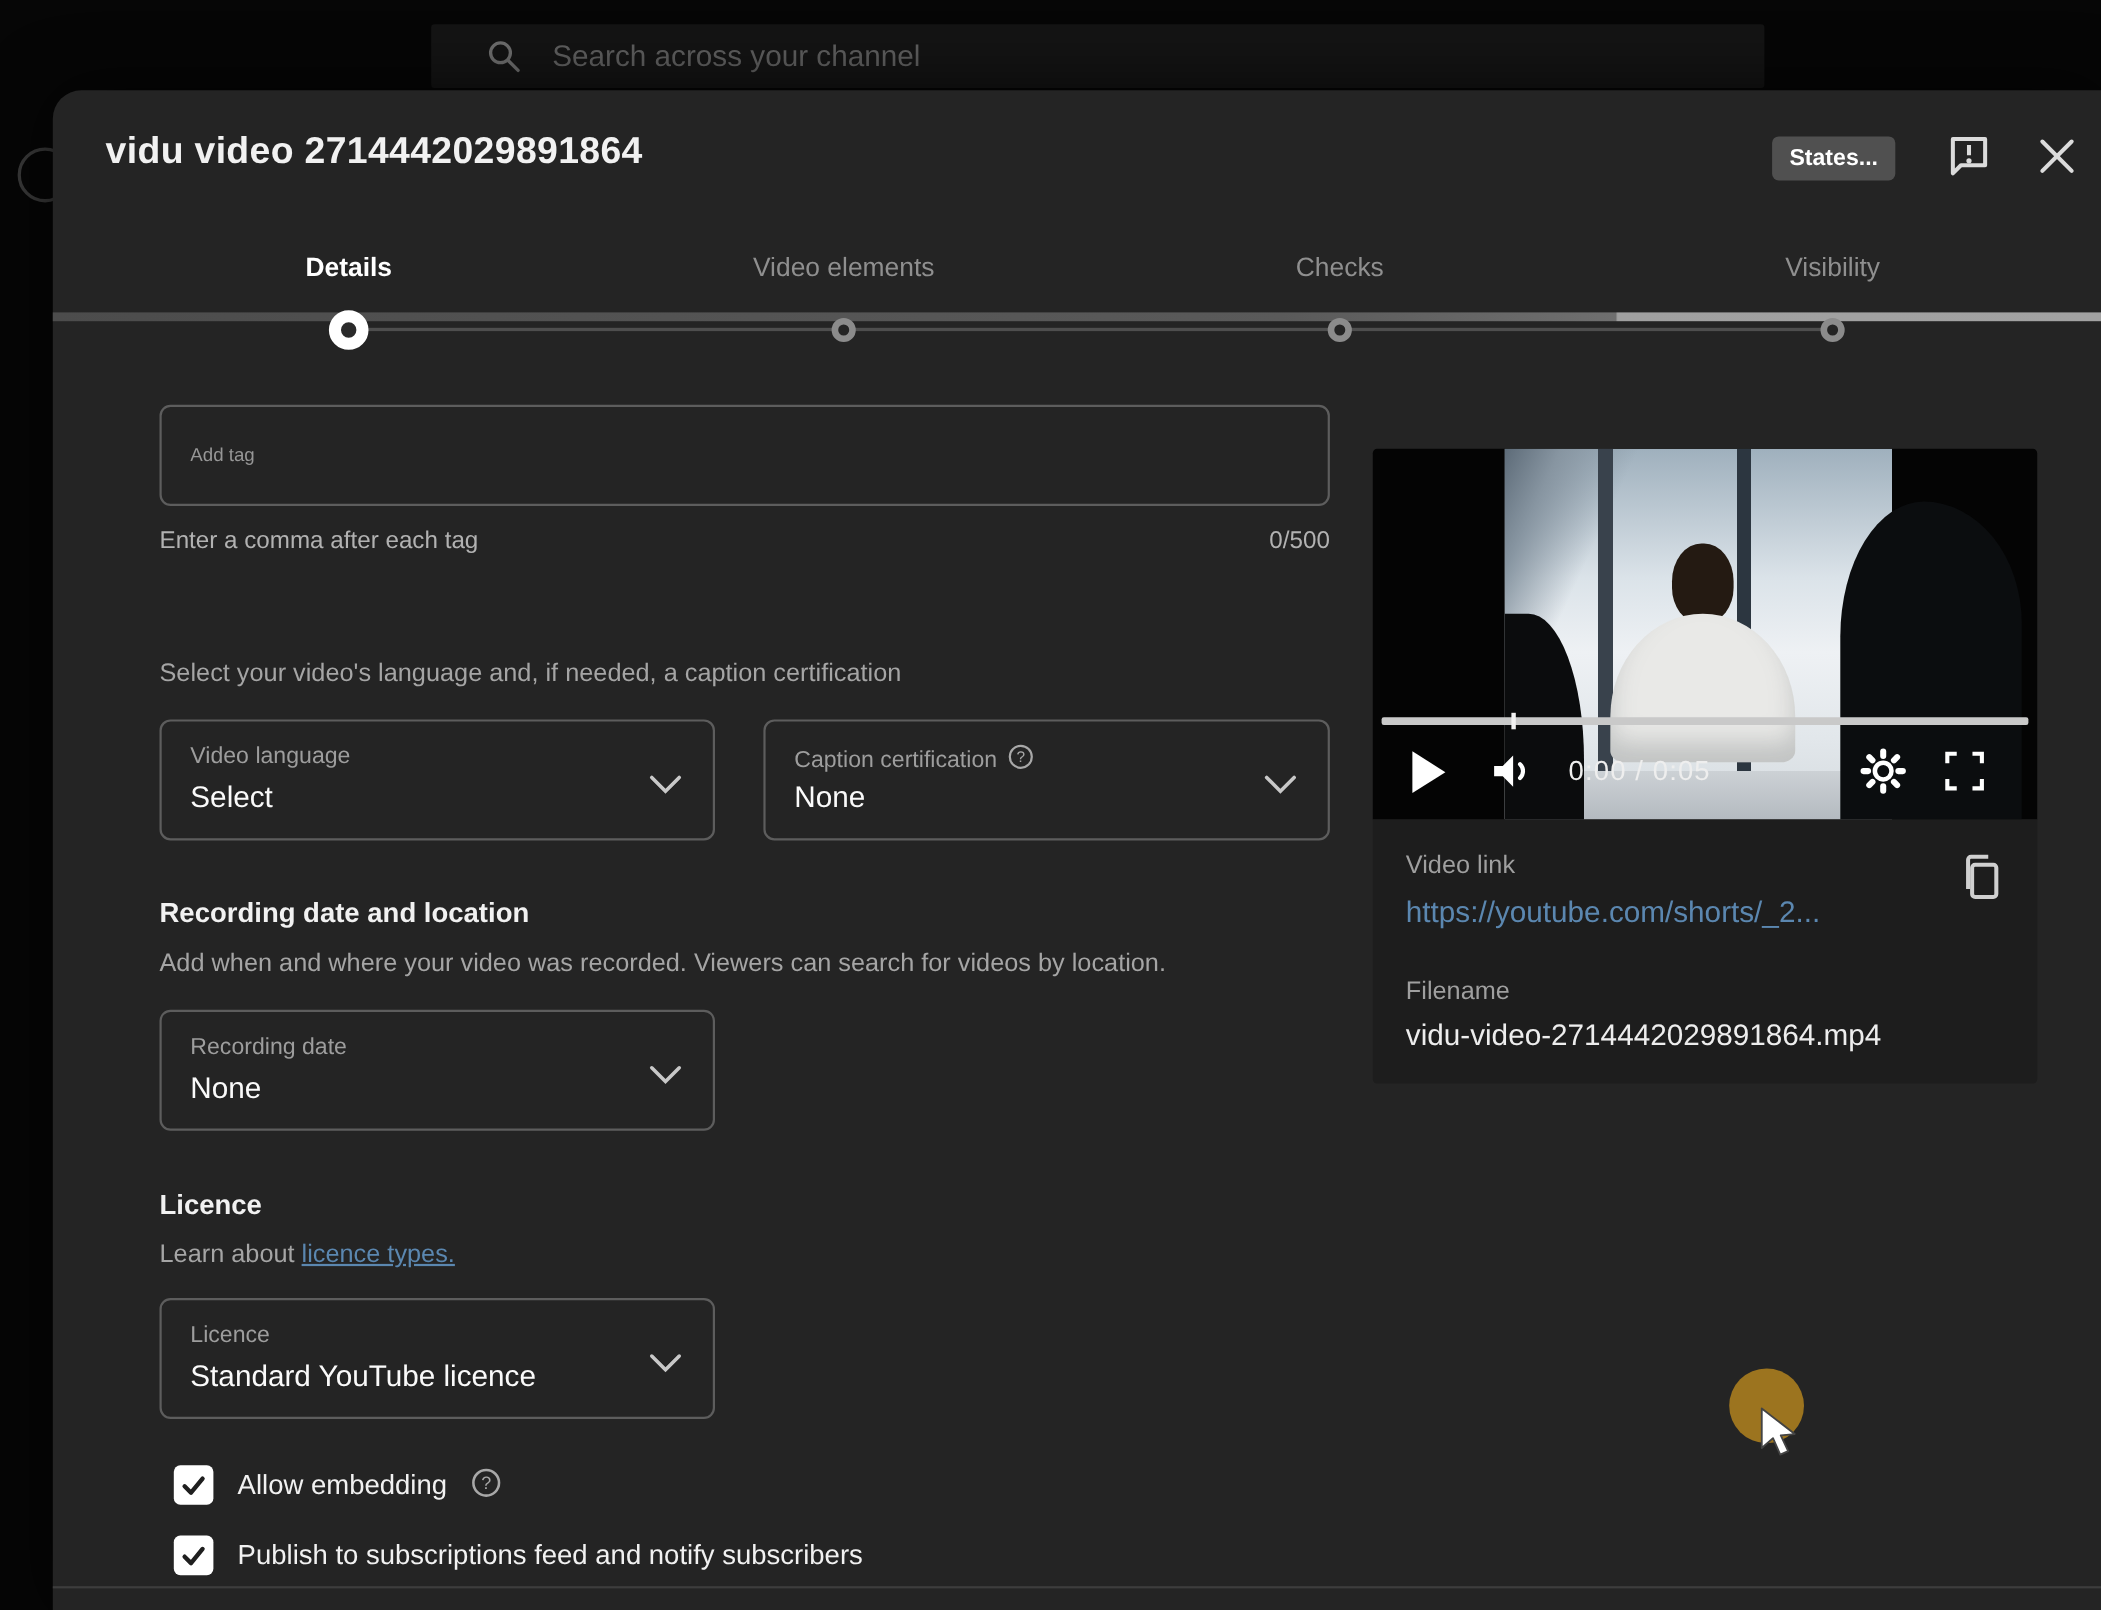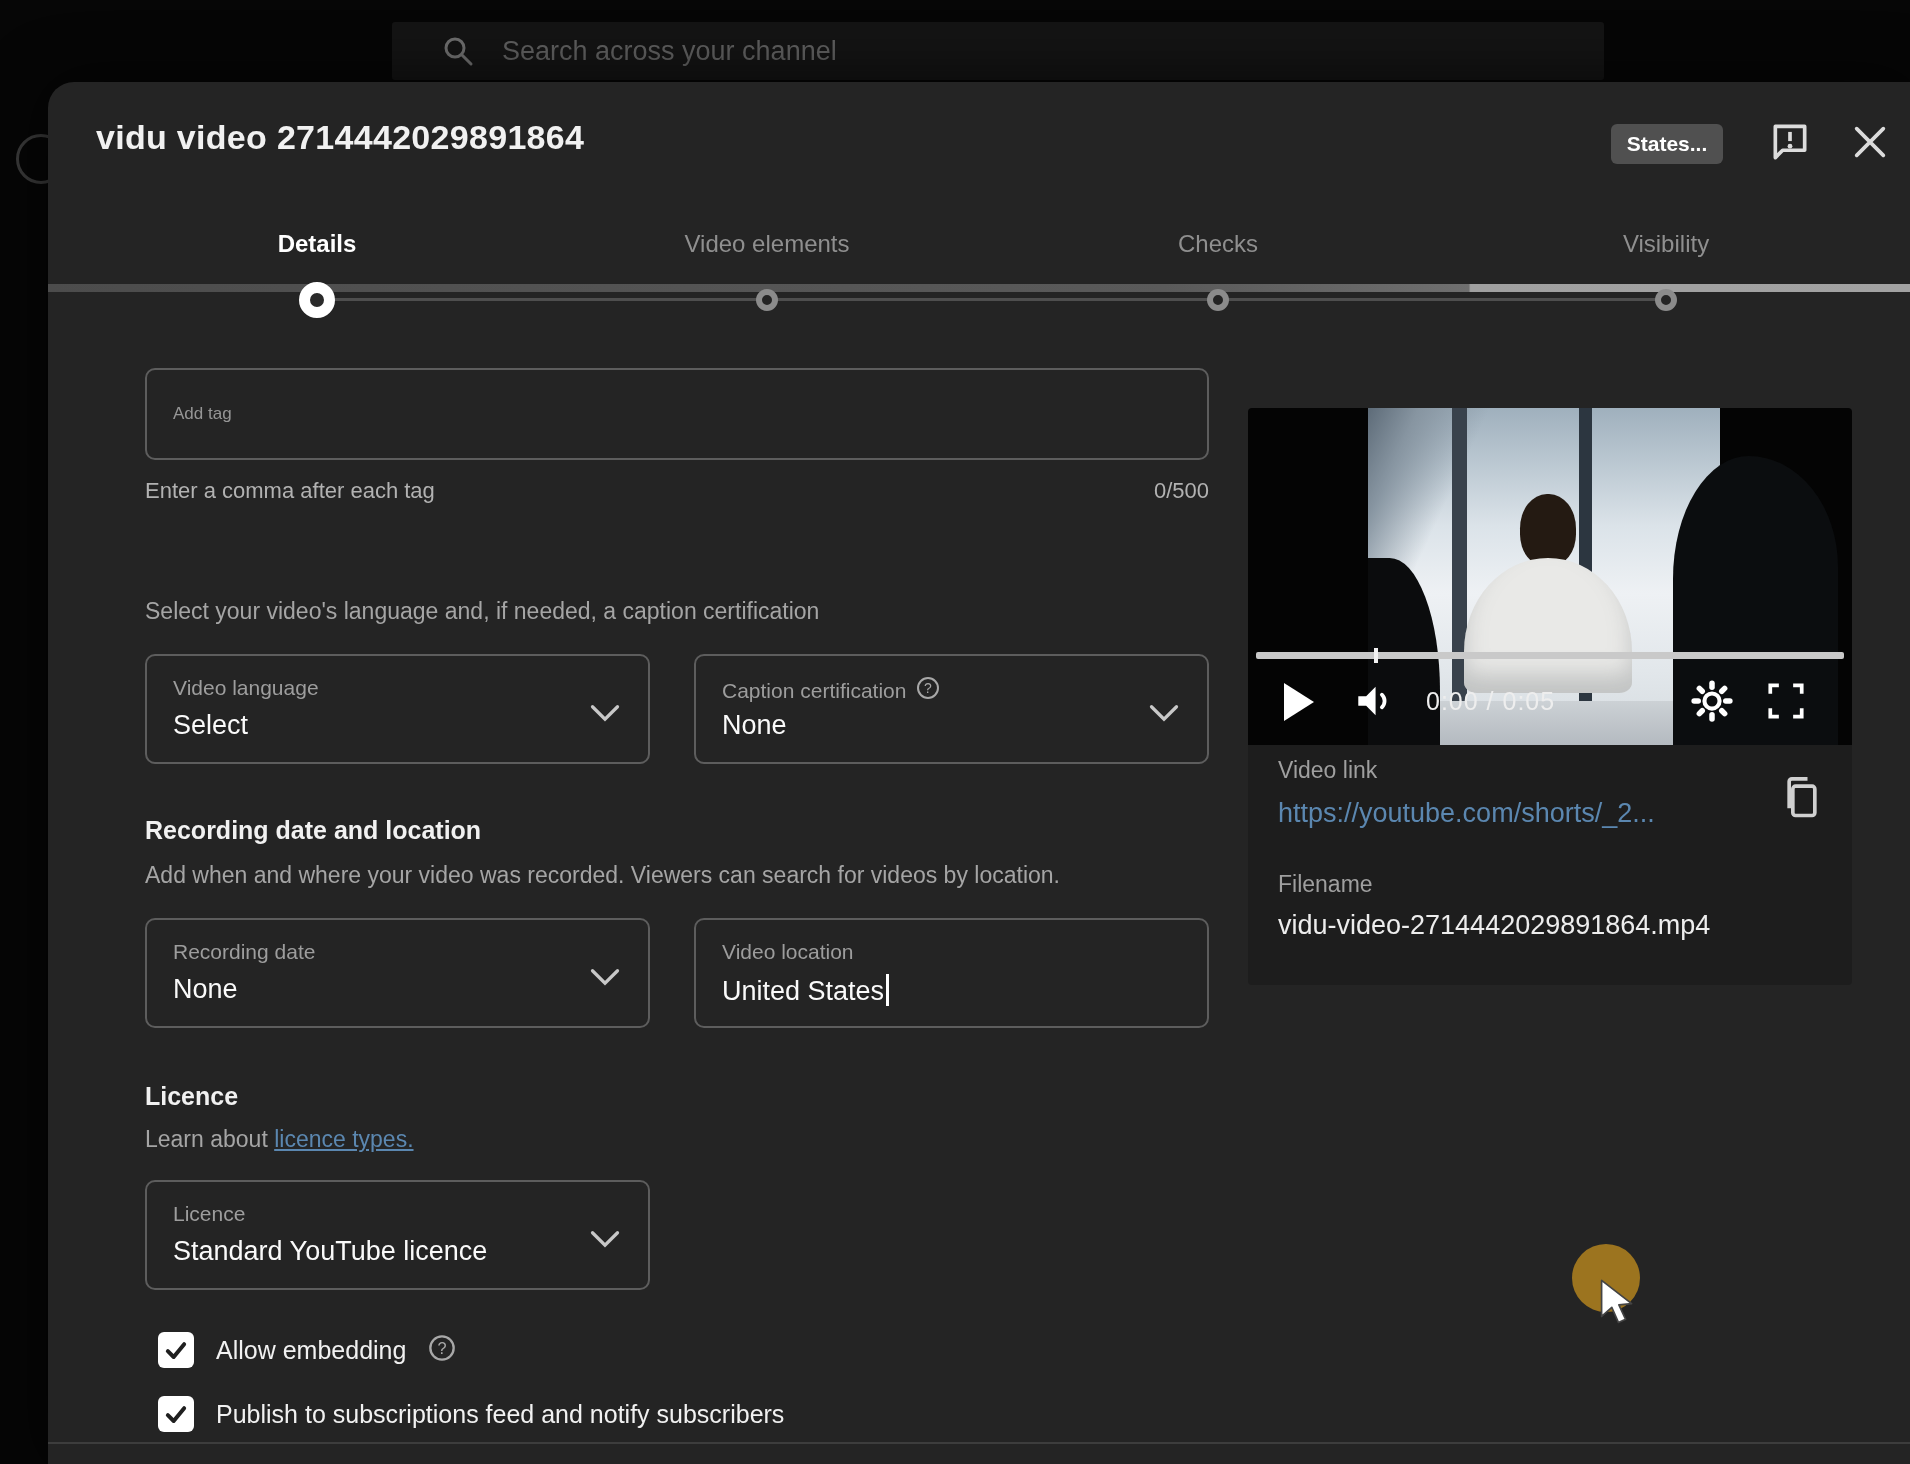--- a/index.html
+++ b/index.html
@@ -165,21 +165,21 @@
   .vol-icon { position:absolute; left:104px; top:8px; }
   .time-display {
     position:absolute; left:178px; top:0; line-height:60px;
     font-size:25px; color:#eee; letter-spacing:1px;
   }
   .gear-icon { position:absolute; right:118px; top:8px; }
   .fs-icon { position:absolute; right:46px; top:10px; }
 
   .info-panel {
     position:relative; width:604px; height:240px; background:#1d1d1d;
-    border-radius:0 0 4px 4px; padding:12px 30px;
+    border-radius:0 0 4px 4px; padding:28px 30px;
   }
   .info-label { font-size:23px; color:#9f9f9f; }
   .video-link { display:block; margin-top:14px; font-size:27px; text-decoration:none; white-space:nowrap; }
   .copy-btn { position:absolute; right:24px; top:28px; width:52px; height:56px; }
   .filename-label { margin-top:42px; }
   .filename-value { margin-top:12px; font-size:27px; font-weight:500; color:#ededed; }
 
   
   .cursor-highlight {
     left:1572px; top:1244px; width:68px; height:68px;
@@ -277,26 +277,20 @@
   <div class="abs select-box" style="left:97px; top:836px; width:505px">
     <span class="select-label">Recording date</span>
     <span class="select-value">None</span>
     <span class="chevron">
       <svg width="30" height="18" viewBox="0 0 24 14">
           <path d="M2 2 L12 12 L22 2" fill="none" stroke="#c8c8c8" stroke-width="2.6" stroke-linecap="round"></path>
         </svg>
     </span>
   </div>
 
-  <div class="abs select-box" style="left:646px; top:836px; width:515px">
-    <span class="select-label">Video location</span>
-    <span class="select-value">
-      <span>United States</span><span class="caret"></span>
-    </span>
-  </div>
 
   <div class="abs section-heading" style="top:1000px">Licence</div>
   <div class="abs section-sub" style="top:1044px">
     <span>Learn about </span><a href="#" class="link-blue">licence types.</a>
   </div>
 
   <div class="abs select-box" style="left:97px; top:1098px; width:505px">
     <span class="select-label">Licence</span>
     <span class="select-value">Standard YouTube licence</span>
     <span class="chevron">

